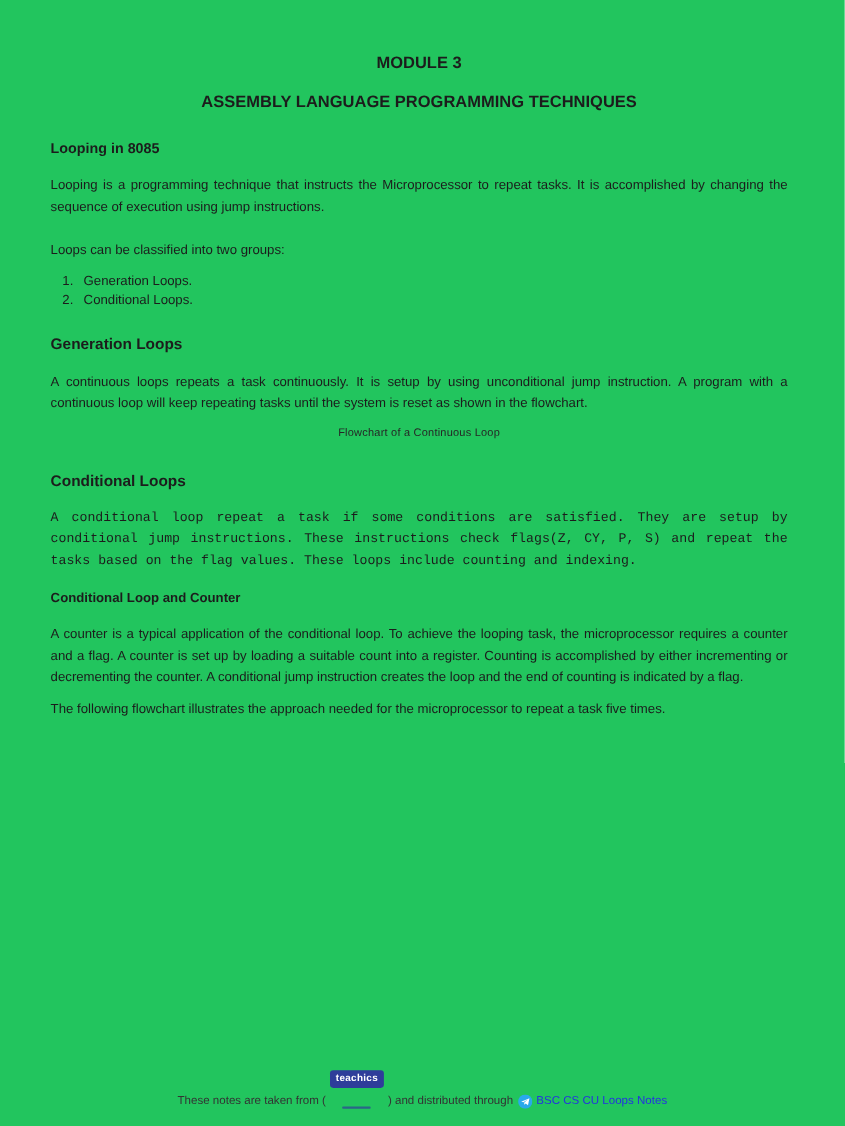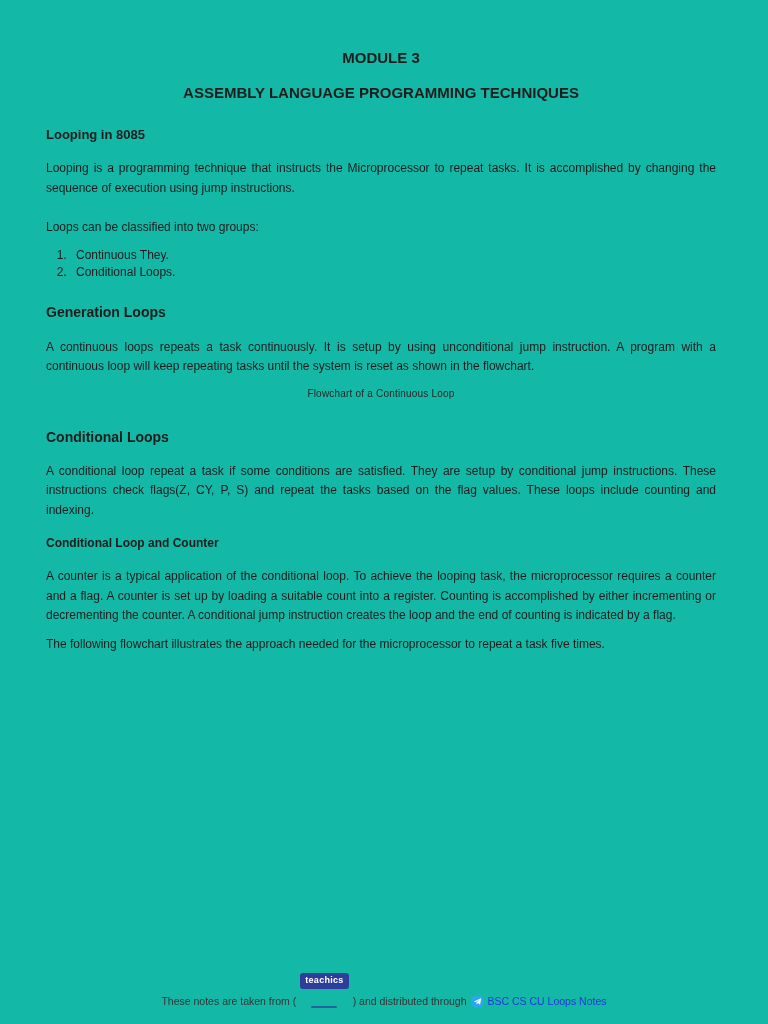--- a/index.html
+++ b/index.html
@@ -1,18 +1,18 @@
 <!DOCTYPE html>
 <html><head>
 <meta charset="utf-8">
 <style>
   * { margin:0; padding:0; box-sizing:border-box; }
   html,body { background:#ffffff; }
   .page {
-    width:768px; height:1024px; background:#14b8a6; position:relative;
+    width:768px; height:1024px; background:#22c55e; position:relative;
     font-family:"Liberation Sans", sans-serif; color:#1c1c1c;
     padding:48px 52px 0 46px; overflow:hidden;
   }
   .title { text-align:center; font-size:15px; font-weight:bold; line-height:20px; }
   .subtitle { text-align:center; font-size:15px; font-weight:bold; line-height:20px; margin-top:15px; }
   .section-heading { font-size:17px; font-weight:bold; line-height:24px; margin-top:13px; letter-spacing:0.2px; }
   .sub-heading { font-size:13px; font-weight:bold; margin-top:24px; }
   .body-para { font-size:12px; line-height:19.5px; text-align:justify; margin-top:17px; }
   .intro-line { font-size:12px; line-height:19.5px; margin-top:20px; }
   .loop-list { margin-top:9px; padding-left:24px; font-size:12px; }
@@ -54,31 +54,31 @@
 
 <div class="page">
 
   <div class="title">MODULE 3</div>
   <div class="subtitle">ASSEMBLY LANGUAGE PROGRAMMING TECHNIQUES</div>
 
   <div class="sub-heading">Looping in 8085</div>
   <p class="body-para">Looping is a programming technique that instructs the Microprocessor to repeat tasks. It is accomplished by changing the sequence of execution using jump instructions.</p>
   <p class="intro-line">Loops can be classified into two groups:</p>
   <ol class="loop-list">
-    <li>Continuous They.</li>
+    <li>Generation Loops.</li>
     <li>Conditional Loops.</li>
   </ol>
 
   <div class="h2-heading">Generation Loops</div>
   <p class="body-para">A continuous loops repeats a task continuously. It is setup by using unconditional jump instruction. A program with a continuous loop will keep repeating tasks until the system is reset as shown in the flowchart.</p>
 
   <div class="fc-caption">Flowchart of a Continuous Loop</div>
 
   <div class="h2-heading" style="margin-top:27px;">Conditional Loops</div>
-  <p class="body-para" style="margin-top:16px;">A conditional loop repeat a task if some conditions are satisfied. They are setup by conditional jump instructions. These instructions check flags(Z, CY, P, S) and repeat the tasks based on the flag values. These loops include counting and indexing.</p>
+  <p class="body-para" style="margin-top:16px;font-family:Liberation Mono, monospace;">A conditional loop repeat a task if some conditions are satisfied. They are setup by conditional jump instructions. These instructions check flags(Z, CY, P, S) and repeat the tasks based on the flag values. These loops include counting and indexing.</p>
 
   <div class="h3-heading">Conditional Loop and Counter</div>
   <p class="body-para" style="margin-top:16px;">A counter is a typical application of the conditional loop. To achieve the looping task, the microprocessor requires a counter and a flag. A counter is set up by loading a suitable count into a register. Counting is accomplished by either incrementing or decrementing the counter. A conditional jump instruction creates the loop and the end of counting is indicated by a flag.</p>
   <p class="closing-para">The following flowchart illustrates the approach needed for the microprocessor to repeat a task five times.</p>
 
   <div class="footer">
     <span>These notes are taken from (</span>
     <span class="brand-logo">
       <span class="brand-pill">teachics</span>
       <span class="brand-underline"></span>

